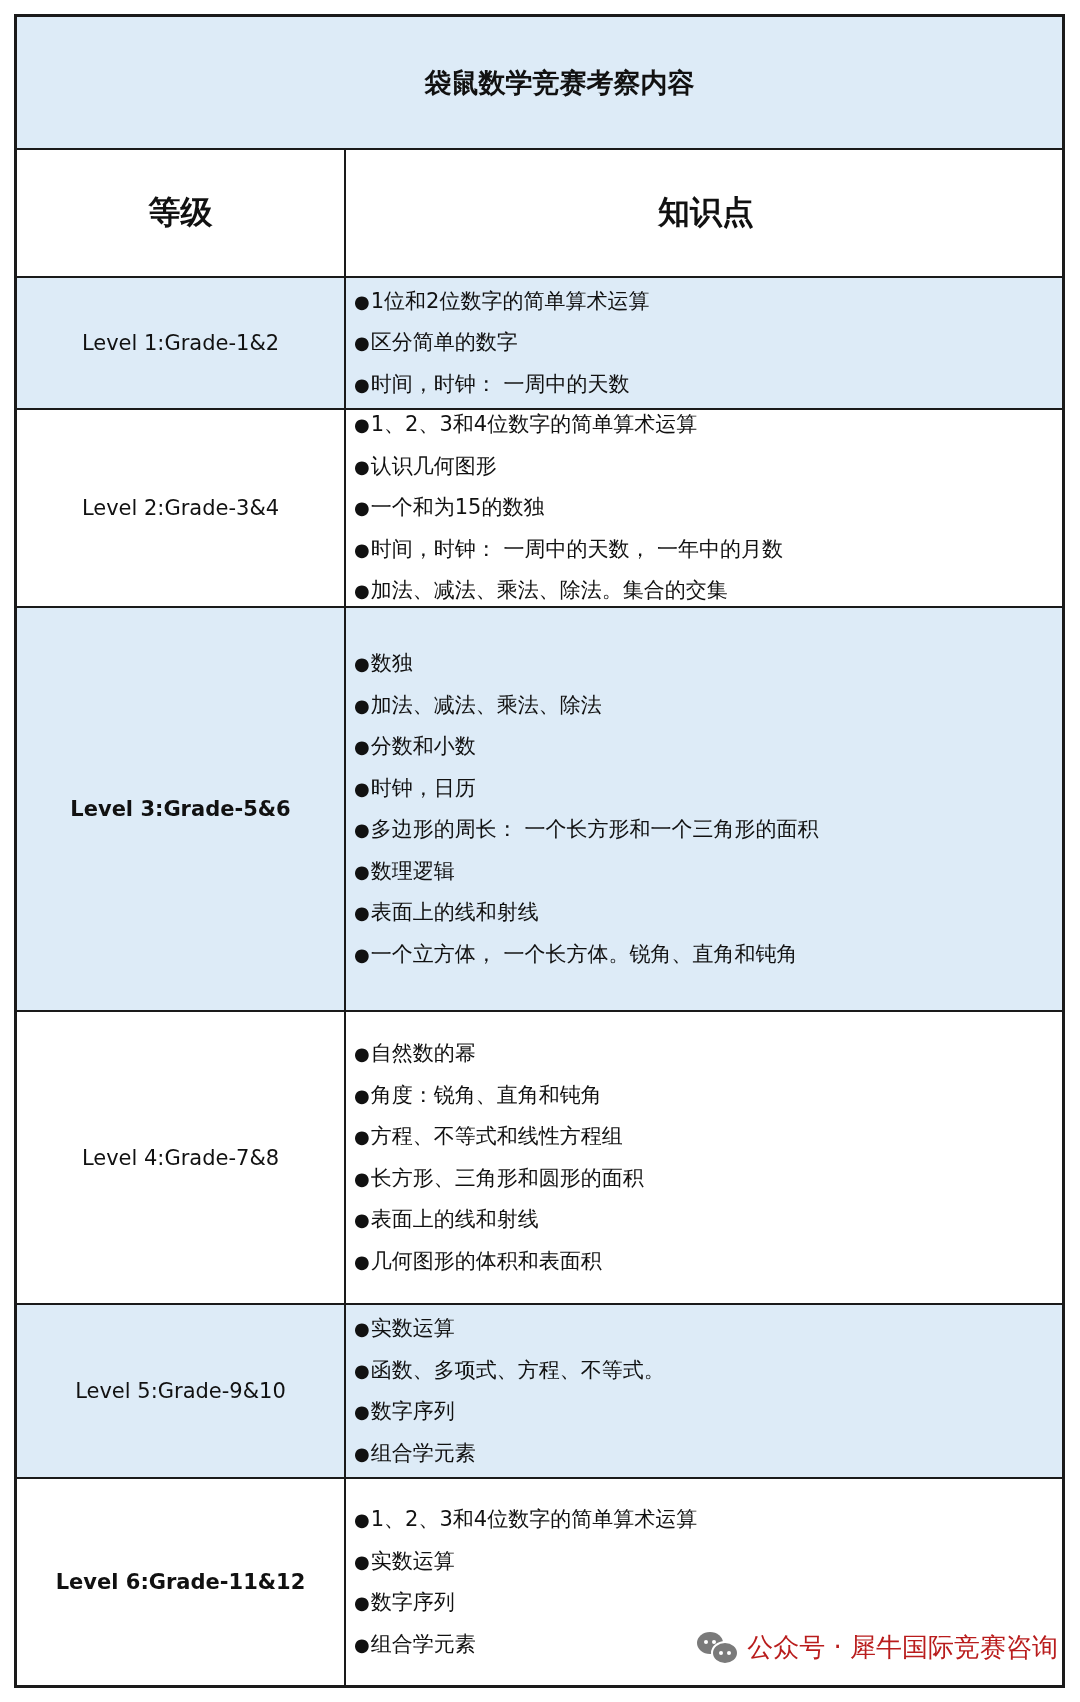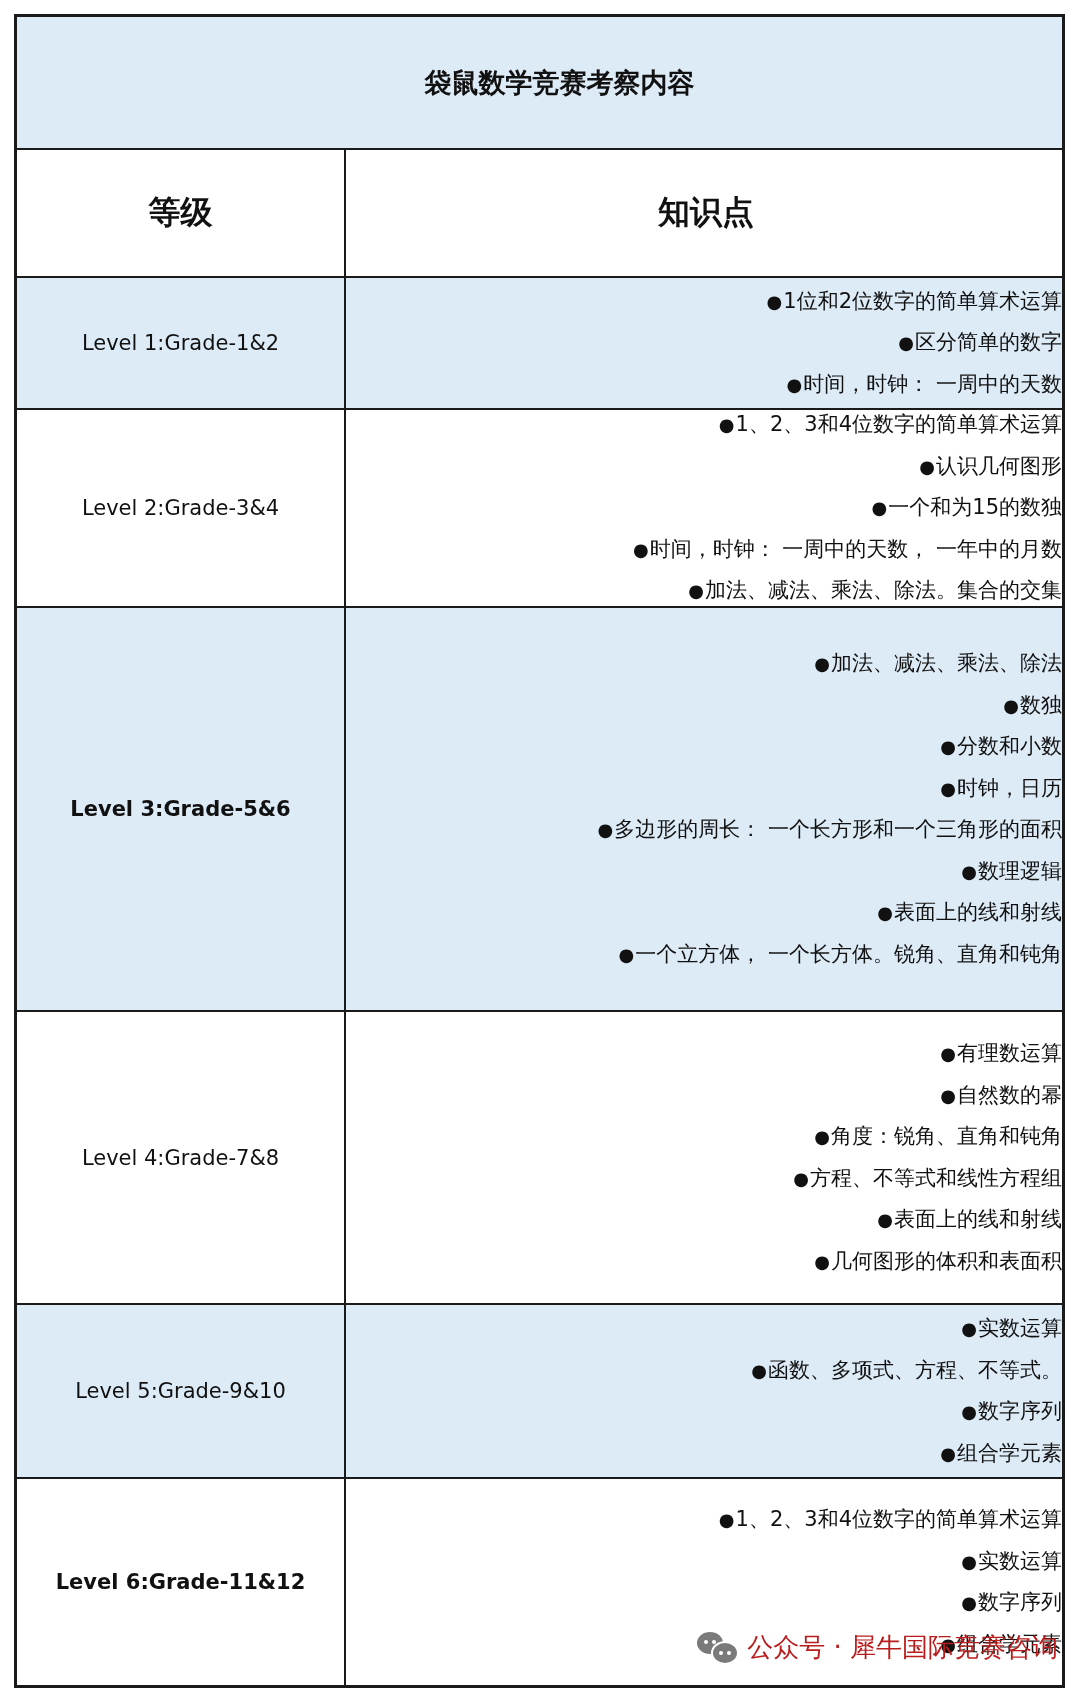--- a/index.html
+++ b/index.html
@@ -12,21 +12,21 @@
   .blue { background: #ddebf7; }
   .white { background: #ffffff; }
   .title { display: flex; align-items: center; justify-content: center;
            font-size: 27px; font-weight: bold; letter-spacing: 0px; padding-left: 40px; }
   .cell-l { position: absolute; left: 0; top: 0; bottom: 0; width: 329px;
             border-right: 2px solid #1a1a1a; box-sizing: border-box;
             display: flex; align-items: center; justify-content: center;
             font-size: 21px; }
   .cell-r { position: absolute; left: 329px; right: 0; top: 0; bottom: 0;
             display: flex; flex-direction: column; justify-content: center;
-            padding-left: 20px; box-sizing: border-box; align-items: flex-end; }
+            padding-left: 8px; box-sizing: border-box; }
   .hdr { font-size: 32px; font-weight: bold; }
   .cell-r.hdr { align-items: center; padding-left: 4px; }
   .bold { font-weight: bold; }
   .item { font-size: 21px; line-height: 40.5px; white-space: nowrap; }
   .item::before { content: "●"; font-size: 18px; margin-right: 1px; }
   .watermark { position: absolute; right: 22px; top: 1630px; display: flex; align-items: center;
                color: #b91c1c; font-size: 26px; background: rgba(255,255,255,0.0); }
   .wechat-icon { width: 40px; height: 32px; position: relative; margin-right: 10px; }
   .wechat-icon .b1 { position: absolute; left: 0; top: 0; width: 26px; height: 22px; border-radius: 50%; background: #7a7a7a; }
   .wechat-icon .b2 { position: absolute; left: 14px; top: 9px; width: 24px; height: 20px; border-radius: 50%; background: #7a7a7a; border: 2px solid #fff; }
@@ -72,40 +72,40 @@
       <div class="item">时间，时钟： 一周中的天数， 一年中的月数</div>
       <div class="item">加法、减法、乘法、除法。集合的交集</div>
     </div>
   </div>
 
   <div class="row blue" style="top:591px;height:404px;">
     <div class="cell-l bold">
         <span>Level 3:Grade-5&amp;6</span>
       </div>
     <div class="cell-r">
+      <div class="item">数独</div>
       <div class="item">加法、减法、乘法、除法</div>
-      <div class="item">数独</div>
       <div class="item">分数和小数</div>
       <div class="item">时钟，日历</div>
       <div class="item">多边形的周长： 一个长方形和一个三角形的面积</div>
       <div class="item">数理逻辑</div>
       <div class="item">表面上的线和射线</div>
       <div class="item">一个立方体， 一个长方体。锐角、直角和钝角</div>
     </div>
   </div>
 
   <div class="row white" style="top:995px;height:293px;">
     <div class="cell-l">
         <span>Level 4:Grade-7&amp;8</span>
       </div>
     <div class="cell-r">
-      <div class="item">有理数运算</div>
       <div class="item">自然数的幂</div>
       <div class="item">角度：锐角、直角和钝角</div>
       <div class="item">方程、不等式和线性方程组</div>
+      <div class="item">长方形、三角形和圆形的面积</div>
       <div class="item">表面上的线和射线</div>
       <div class="item">几何图形的体积和表面积</div>
     </div>
   </div>
 
   <div class="row blue" style="top:1288px;height:174px;">
     <div class="cell-l">
         <span>Level 5:Grade-9&amp;10</span>
       </div>
     <div class="cell-r">

